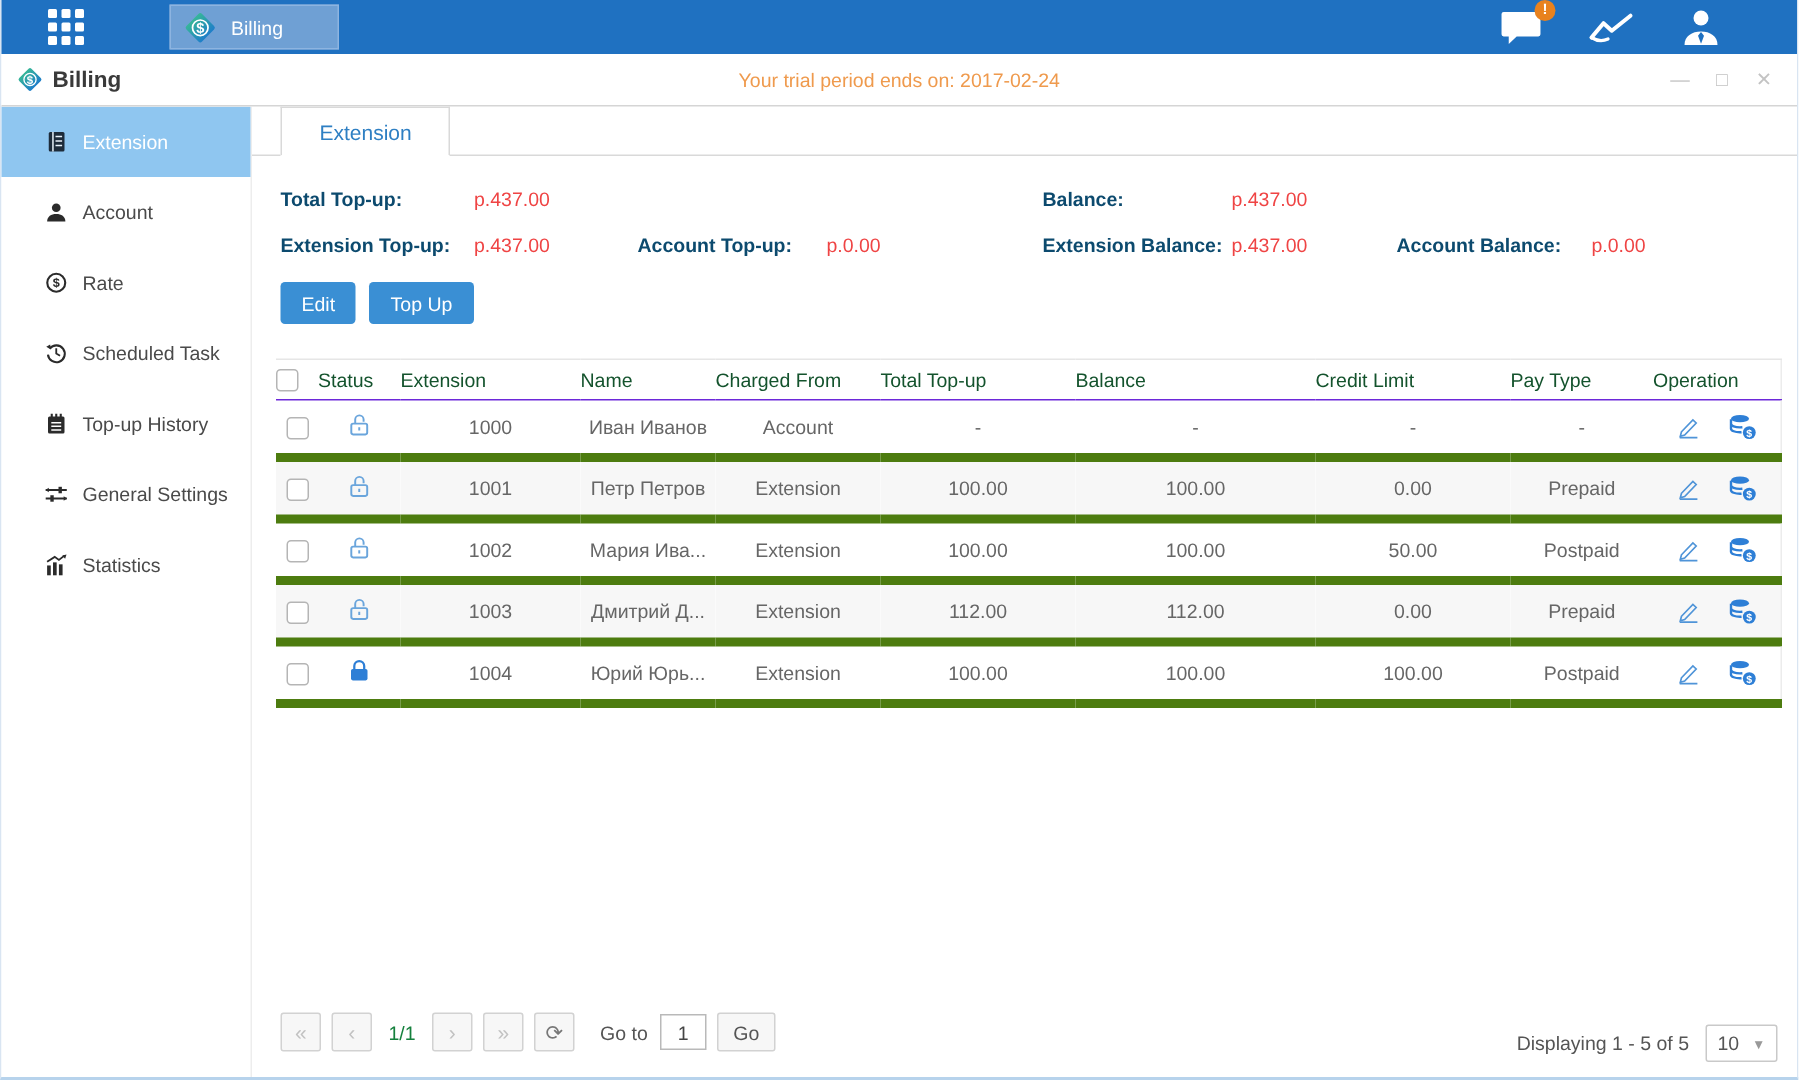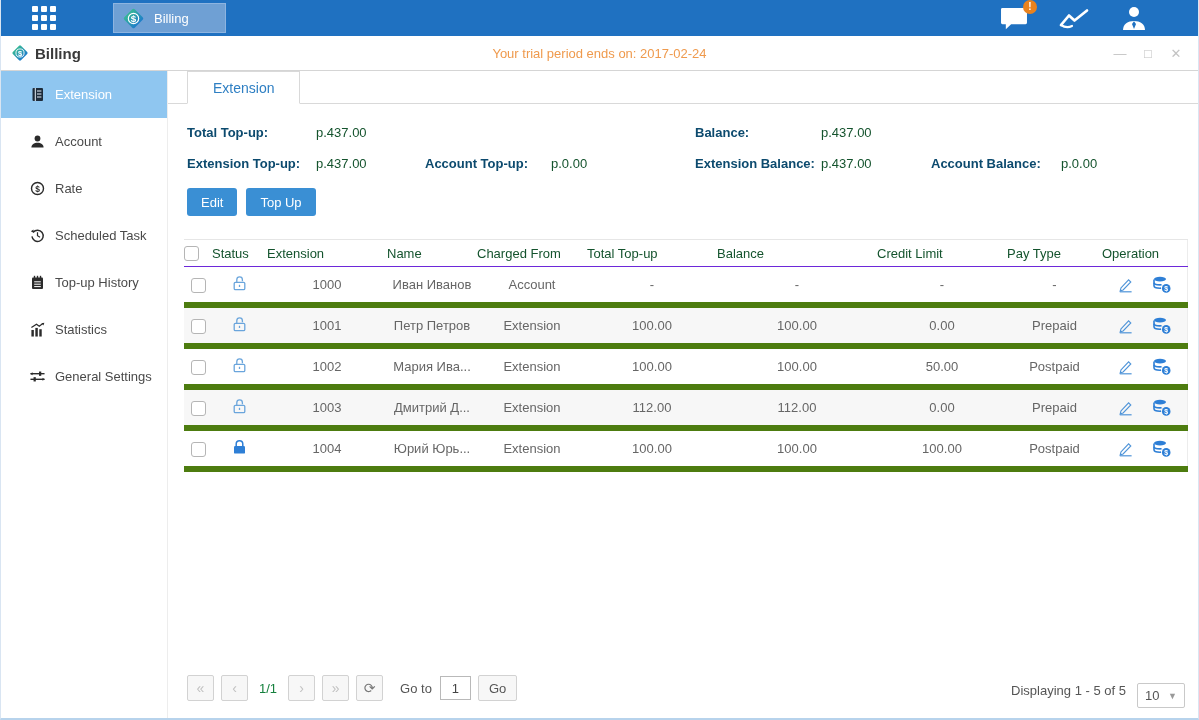--- a/index.html
+++ b/index.html
@@ -46,21 +46,21 @@
     padding-left:19px; flex-shrink:0; }
   .tab { height:33px; line-height:32px; border:1px solid #d9d9d9; border-bottom:1px solid #fff;
     margin-bottom:-1px; background:#fff; padding:0 25px; color:#2e7fc3; font-size:14px; cursor:pointer; }
 
   
   .summary { padding:13px 13px 0 19px; display:flex; font-size:13px; }
   .sum-left { width:508px; flex-shrink:0; }
   .sum-right { flex:1; }
   .sum-row { display:flex; height:31px; align-items:center; }
   .sum-label { font-weight:bold; color:#0c4a6e; }
-  .sum-val { color:#14532d; }
+  .sum-val { color:#ef4444; }
   .w129{width:129px;} .w109{width:109px;} .w126{width:126px;} .w110{width:110px;} .w130{width:130px;}
 
   
   .actions { padding:9px 0 0 19px; display:flex; gap:9px; }
   .btn-primary { background:var(--accent,#3a8fd4); color:#fff; border:none; border-radius:3px;
     font-size:13px; height:28px; padding:0 14px; font-family:inherit; cursor:pointer; }
 
   
   .table-wrap { margin:23px 13px 0 16px; }
   table { width:100%; border-collapse:collapse; table-layout:fixed; font-size:13px; color:#666;
@@ -81,21 +81,21 @@
   .pg-btn { width:27px; height:26px; border:1px solid #d2d2d2; background:#f7f7f7; border-radius:2px;
     display:flex; align-items:center; justify-content:center; color:#c2c2c2; font-size:14px;
     margin-right:7px; cursor:pointer; }
   .pg-btn.on { color:#777; }
   .pg-ind { margin:0 11px 0 4px; color:#15803d; }
   .goto-label { margin:0 8px 0 10px; color:#555; }
   .goto-input { width:31px; height:24px; border:1px solid #b9b9b9; text-align:center; font-size:13px;
     font-family:inherit; color:#444; }
   .go-btn { height:26px; padding:0 10px; border:1px solid #d2d2d2; background:#f7f7f7; border-radius:2px;
     font-size:13px; color:#555; margin-left:7px; font-family:inherit; cursor:pointer; }
-  .pg-right { margin-left:auto; display:flex; gap:11px;margin-top:15px; }
+  .pg-right { margin-left:auto; display:flex; align-items:center; gap:11px;margin-top:15px; }
   .size-select { width:48px; height:25px; border:1px solid #c9c9c9; border-radius:2px; display:flex;
     align-items:center; justify-content:space-between; padding:0 7px; color:#555; background:#fff; cursor:pointer; }
   .caret { color:#999; font-size:9px; }
 </style>
 </head>
 <body>
 
 <div class="screen">
 
   <div class="top-bar">
@@ -226,42 +226,42 @@
               <line x1="10.5" y1="0.8" x2="10.5" y2="4" stroke="#2b2b2b" stroke-width="1.4"></line>
               <line x1="4.2" y1="6.8" x2="10.8" y2="6.8" stroke="#fff"></line>
               <line x1="4.2" y1="9.2" x2="10.8" y2="9.2" stroke="#fff"></line>
               <line x1="4.2" y1="11.6" x2="10.8" y2="11.6" stroke="#fff"></line>
             </svg>
         </span>
         <span>Top-up History</span>
       </div>
       <div class="side-item">
         <span style="display:flex;">
-          <svg width="15" height="15" viewBox="0 0 16 15">
-              <rect x="1.5" y="8" width="2.6" height="7" fill="#2b2b2b"></rect>
-              <rect x="5.7" y="5.8" width="2.6" height="9.2" fill="#2b2b2b"></rect>
-              <rect x="9.9" y="7.2" width="2.6" height="7.8" fill="#2b2b2b"></rect>
-              <path d="M1.5 5.4 L6.9 1.9l3 2.2 L13.6 1.2" fill="none" stroke="#2b2b2b" stroke-width="1.3"></path>
-              <path d="M15.3 0.2l-3 .7 2 2.3z" fill="#2b2b2b"></path>
-            </svg>
-        </span>
-        <span>Statistics</span>
-      </div>
-      <div class="side-item">
-        <span style="display:flex;">
           <svg width="15" height="13" viewBox="0 0 16 13">
               <line x1="0.5" y1="3.5" x2="15.5" y2="3.5" stroke="#2b2b2b" stroke-width="1.5"></line>
               <rect x="9.6" y="1.2" width="2.4" height="4.6" fill="#2b2b2b"></rect>
               <path d="M0.3 3.5l2.4-1.6v3.2z" fill="#2b2b2b"></path>
               <line x1="0.5" y1="9.5" x2="15.5" y2="9.5" stroke="#2b2b2b" stroke-width="1.5"></line>
               <rect x="3.8" y="7.2" width="2.4" height="4.6" fill="#2b2b2b"></rect>
               <path d="M15.7 9.5l-2.4-1.6v3.2z" fill="#2b2b2b"></path>
             </svg>
         </span>
         <span>General Settings</span>
+      </div>
+      <div class="side-item">
+        <span style="display:flex;">
+          <svg width="15" height="15" viewBox="0 0 16 15">
+              <rect x="1.5" y="8" width="2.6" height="7" fill="#2b2b2b"></rect>
+              <rect x="5.7" y="5.8" width="2.6" height="9.2" fill="#2b2b2b"></rect>
+              <rect x="9.9" y="7.2" width="2.6" height="7.8" fill="#2b2b2b"></rect>
+              <path d="M1.5 5.4 L6.9 1.9l3 2.2 L13.6 1.2" fill="none" stroke="#2b2b2b" stroke-width="1.3"></path>
+              <path d="M15.3 0.2l-3 .7 2 2.3z" fill="#2b2b2b"></path>
+            </svg>
+        </span>
+        <span>Statistics</span>
       </div>
     </div>
 
     <div class="content">
       <div class="tab-strip">
         <div class="tab">Extension</div>
       </div>
 
       <div class="summary">
         <div class="sum-left">

